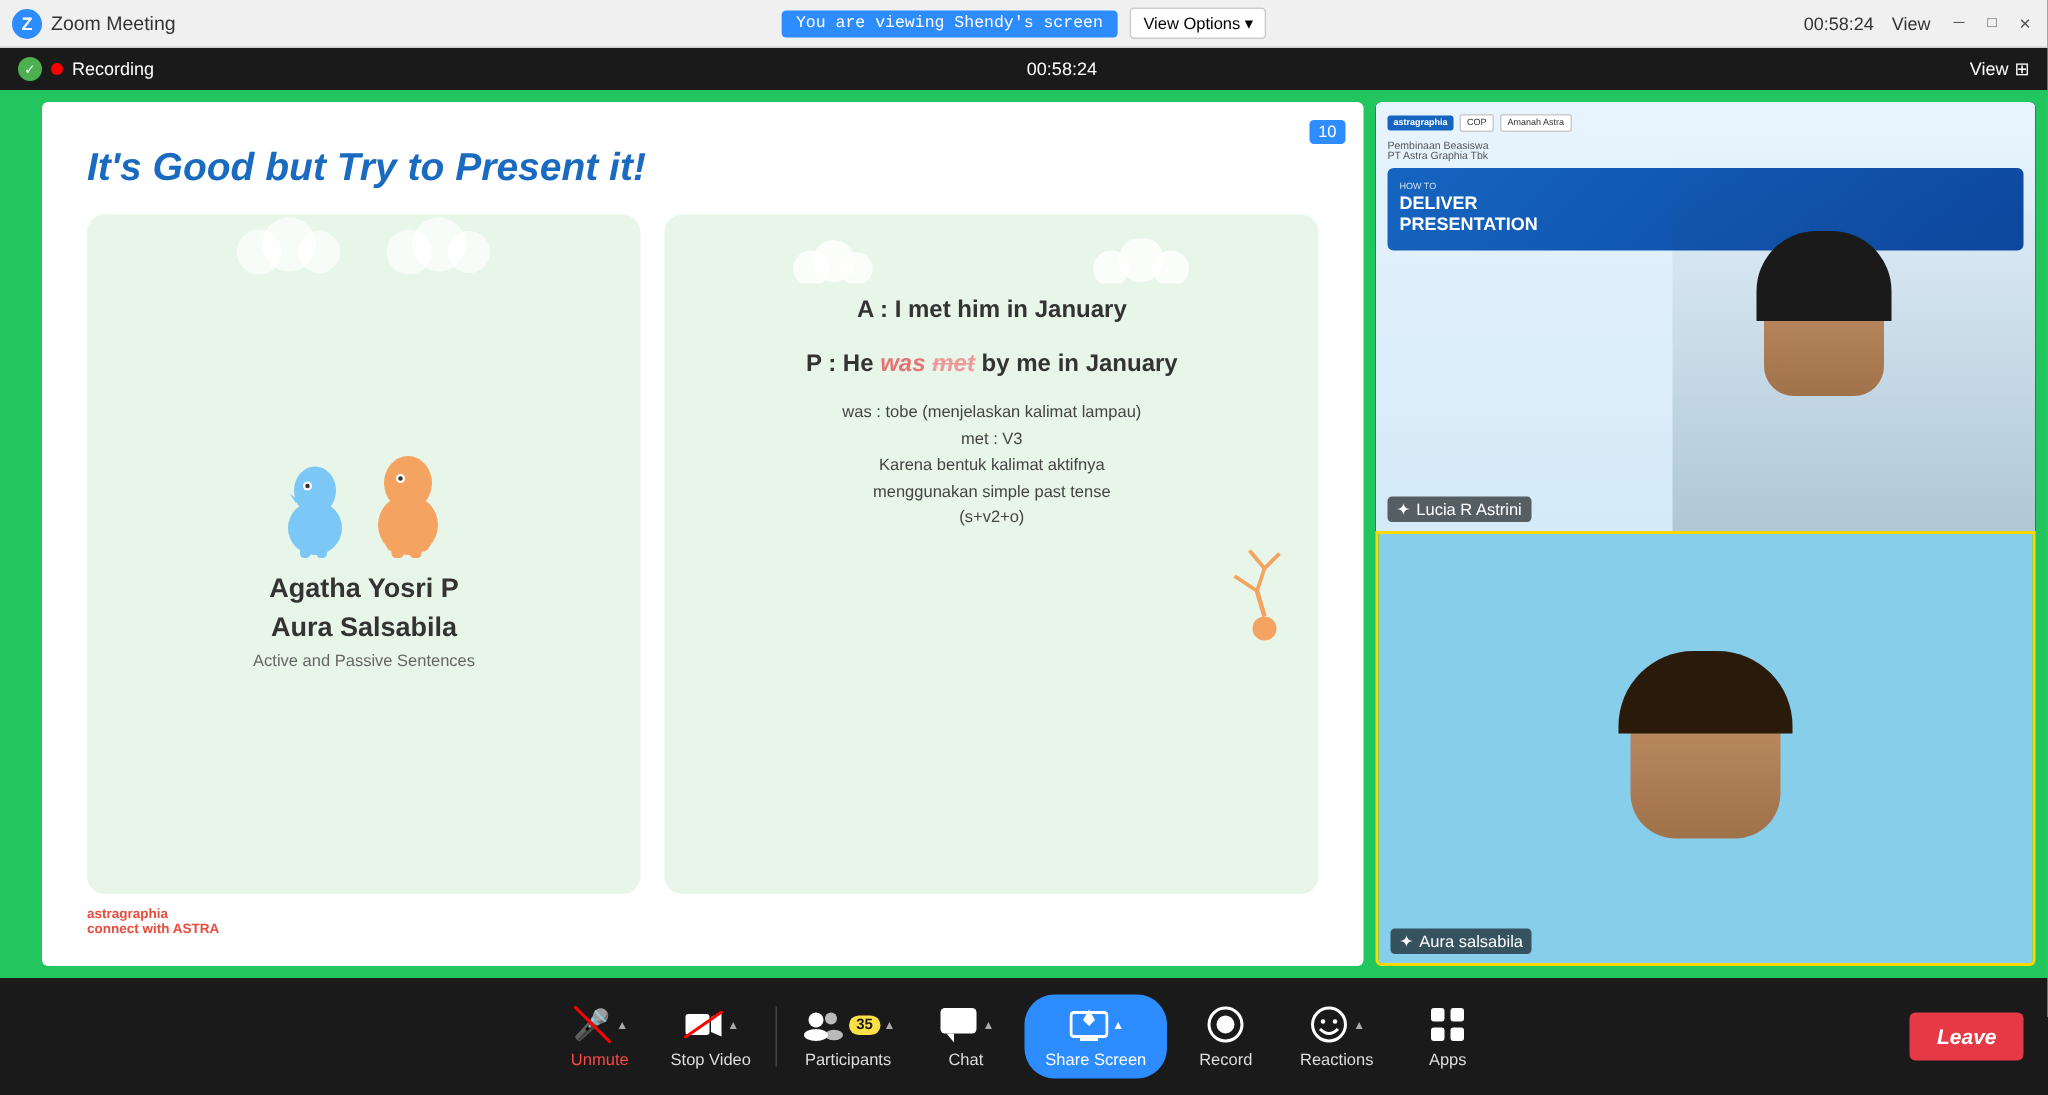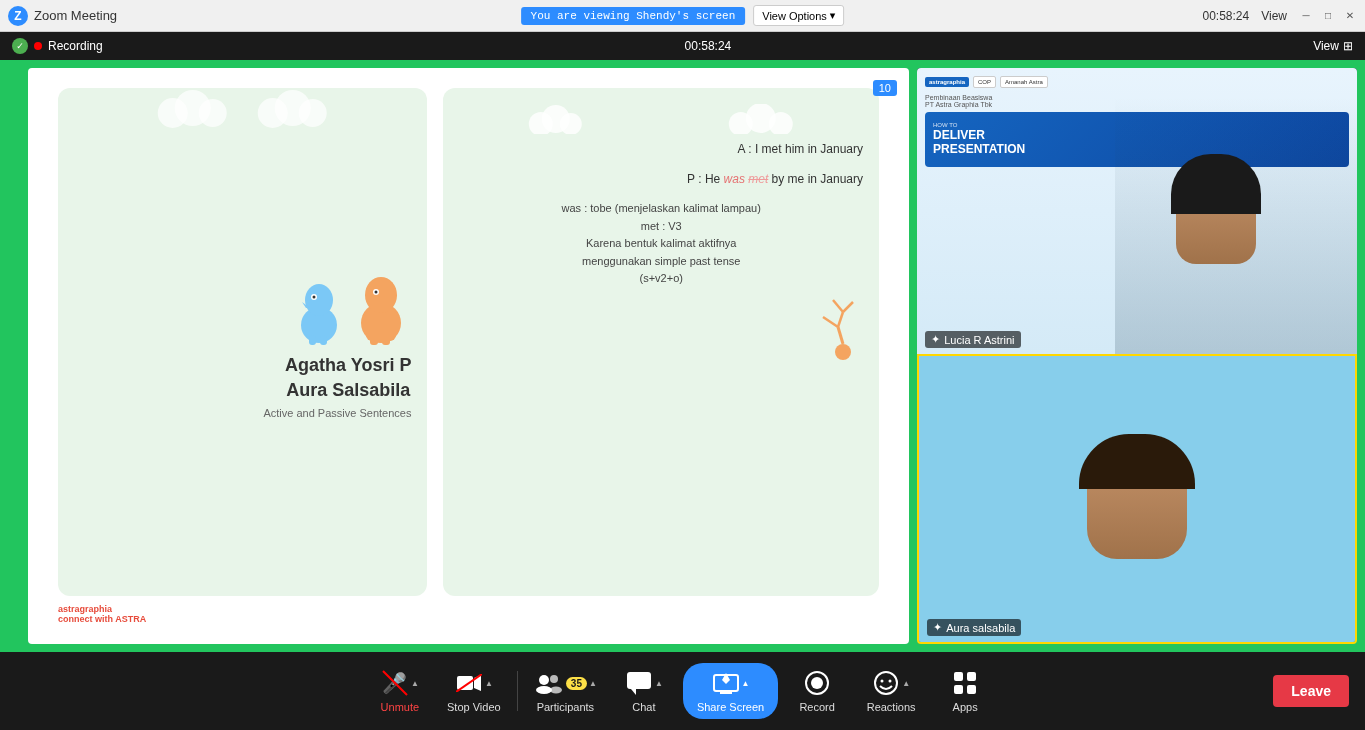--- a/index.html
+++ b/index.html
@@ -191,21 +191,21 @@
 
     
     .slide-card-left {
       background: #e8f5e9;
       border-radius: 12px;
       padding: 16px;
       width: 45%;
       position: relative;
       display: flex;
       flex-direction: column;
-      align-items: flex-end;
+      align-items: center;
       justify-content: center;
     }
     .card-names {
       font-size: 18px;
       font-weight: bold;
       text-align: center;
       color: #333;
       line-height: 1.4;
     }
     .card-subtitle {
@@ -219,26 +219,26 @@
     .slide-card-right {
       background: #e8f5e9;
       border-radius: 12px;
       padding: 16px;
       flex: 1;
       display: flex;
       flex-direction: column;
       justify-content: flex-start;
     }
     .card-sentence {
-      font-size: 12px;
-      font-weight: normal;
+      font-size: 16px;
+      font-weight: bold;
       color: #333;
       line-height: 1.5;
       margin-bottom: 12px;
-      text-align: right;
+      text-align: center;
     }
     .card-sentence .was { color: #e57373; font-style: italic; }
     .card-sentence .met { color: #ef9a9a; font-style: italic; text-decoration: line-through; }
     .card-notes {
       font-size: 11px;
       color: #444;
       line-height: 1.6;
       text-align: center;
     }
 
@@ -489,20 +489,21 @@
       position: absolute;
       right: 16px;
       background: #e63946;
       color: white;
       border: none;
       border-radius: 4px;
       padding: 8px 18px;
       font-size: 14px;
       font-weight: bold;
       cursor: pointer;
+      font-style: italic;
     }
 
     .toolbar-divider {
       width: 1px;
       height: 40px;
       background: #444;
       margin: 0 4px;
     }
 
     
@@ -566,20 +567,21 @@
     <span>View</span>
     <span>⊞</span>
   </div>
 </div>
 
 <div class="main-content">
 
   <div class="slide-area">
     <div class="slide-number-badge">10</div>
 
+    <div class="slide-title">It's Good but Try to Present it!</div>
 
     <div class="slide-body">
 
       <div class="slide-card-left">
 
         <svg width="100%" height="40" viewBox="0 0 200 40" style="position:absolute;top:0;left:0;">
           <circle cx="30" cy="25" r="15" fill="white" opacity="0.7"></circle>
           <circle cx="50" cy="20" r="18" fill="white" opacity="0.7"></circle>
           <circle cx="70" cy="25" r="14" fill="white" opacity="0.7"></circle>
           <circle cx="130" cy="25" r="15" fill="white" opacity="0.7"></circle>

